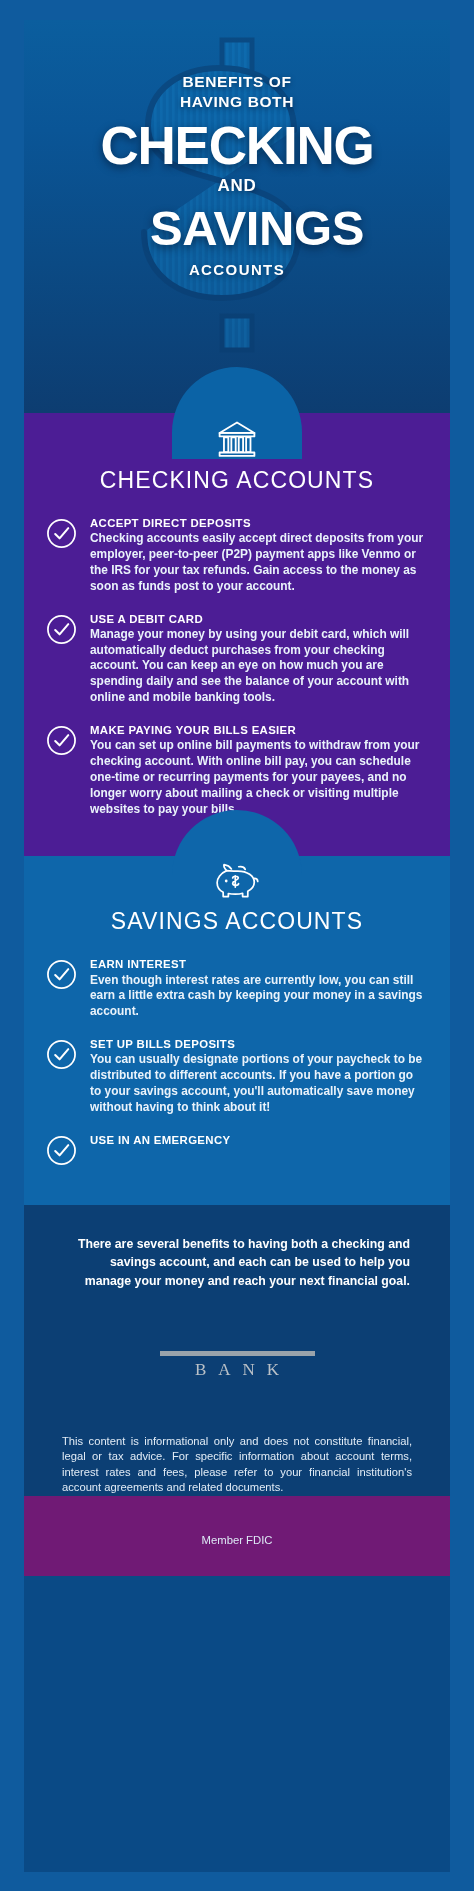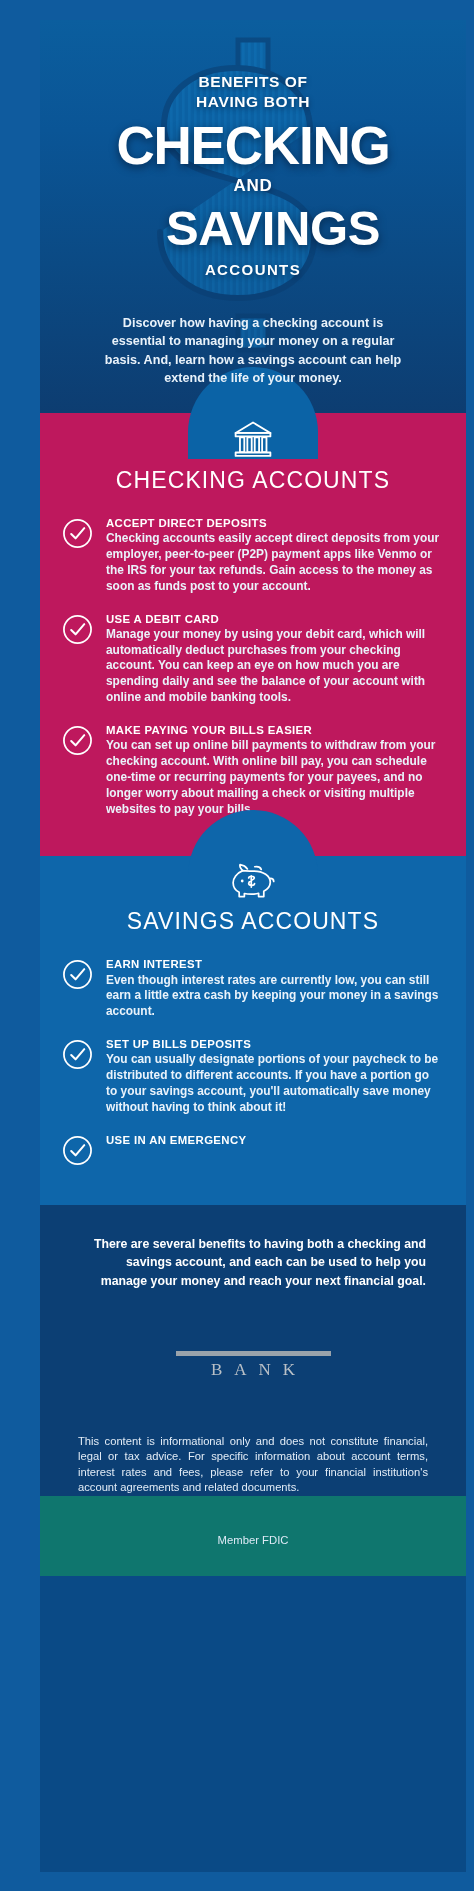--- a/index.html
+++ b/index.html
@@ -7,21 +7,21 @@
   body {
     width: 474px;
     height: 1891px;
     background: #0f5b9e;
     font-family: "Liberation Sans", sans-serif;
     overflow: hidden;
   }
 
   .poster {
     position: absolute;
-    left: 40px;
+    left: 24px;
     top: 20px;
     width: 426px;
     height: 1852px;
     overflow: hidden;
     background: #0a4a86;
   }
 
   
   .hero {
     position: relative;
@@ -83,21 +83,21 @@
     text-align: center;
     color: #e9f2fa;
     font-size: 12.6px;
     font-weight: bold;
     line-height: 1.47;
   }
 
   
   .section {
     position: relative;
-    background: #be185d;
+    background: #4c1d95;
     padding-bottom: 22px;
   }
   .section.savings { background: #0e66aa; }
 
   .icon-dome {
     position: absolute;
     left: 50%;
     top: -46px;
     transform: translateX(-50%);
     width: 130px;
@@ -203,21 +203,21 @@
     background: #0c3f74;
     padding: 36px 38px 0;
   }
   .disclaimer p {
     color: #e2ecf6;
     font-size: 11.2px;
     line-height: 1.38;
     text-align: justify;
   }
   .fdic {
-    background: #0f766e;
+    background: #701a75;
     text-align: center;
     padding: 38px 0 30px;
     color: #dde9f5;
     font-size: 11.3px;
   }
 </style>
 </head>
 <body>
 
 <div class="poster">
@@ -241,21 +241,20 @@
       <div class="kicker">
         <span>BENEFITS OF</span><br>
         <span>HAVING BOTH</span>
       </div>
       <div class="big-word">CHECKING</div>
       <div class="mid-word">AND</div>
       <div class="big-word second">SAVINGS</div>
       <div class="sub-word">ACCOUNTS</div>
     </div>
 
-    <p class="intro">Discover how having a checking account is essential to managing your money on a regular basis. And, learn how a savings account can help extend the life of your money.</p>
   </div>
 
   <div class="section">
     <div class="icon-dome"></div>
 
     <svg class="sec-icon" width="48" height="46" viewBox="0 0 48 46">
       <g fill="none" stroke="#ffffff" stroke-width="2.1" stroke-linejoin="round">
         <path d="M24 4 L44 16 H4 Z"></path>
         <rect x="4" y="16" width="40" height="4"></rect>
         <rect x="9" y="21" width="5" height="17"></rect>

